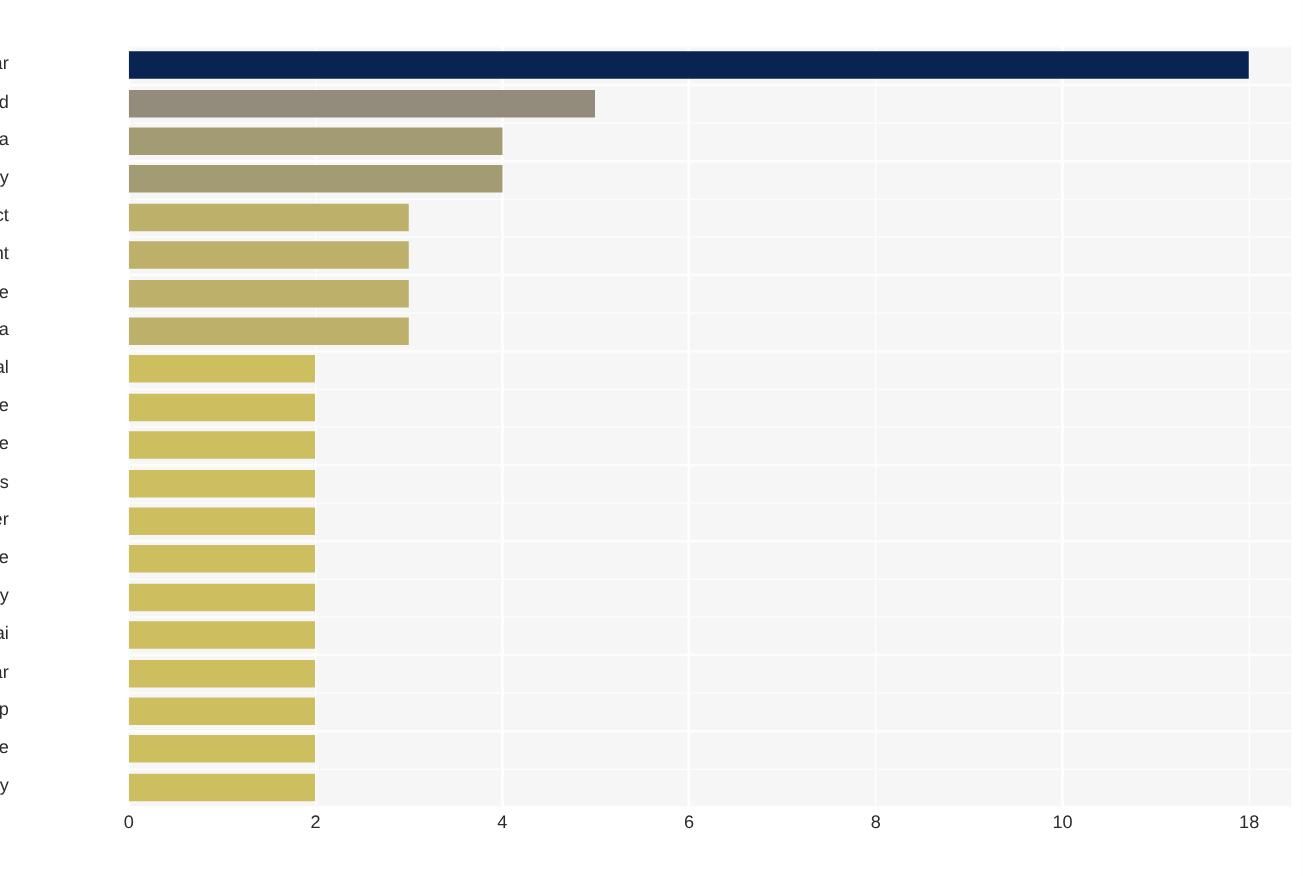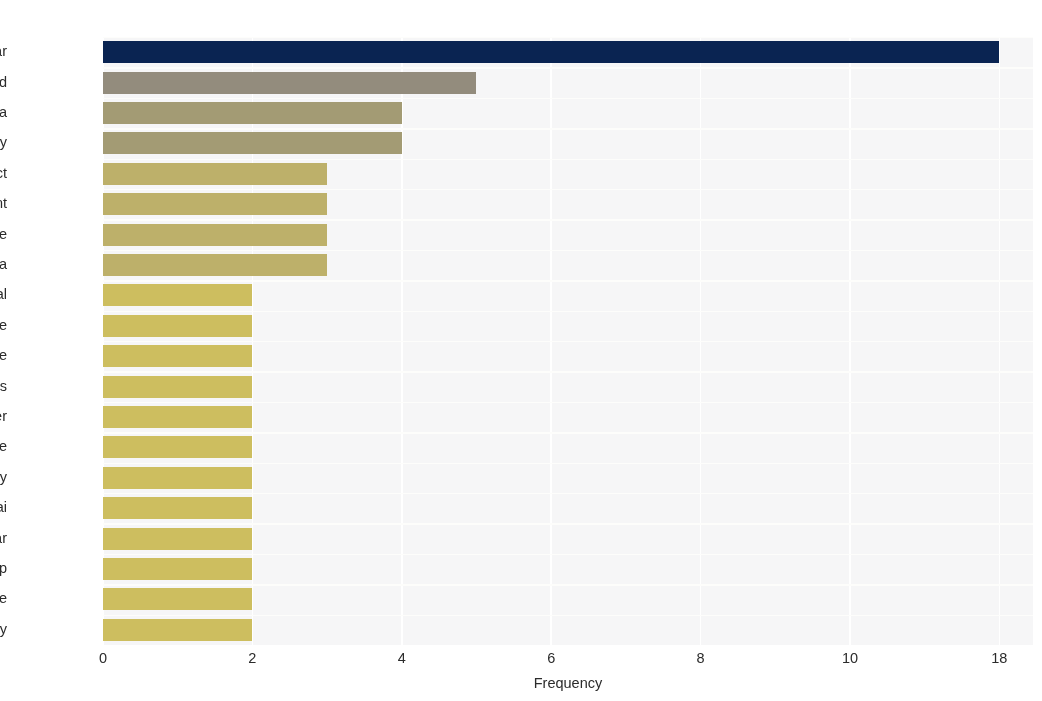--- a/index.html
+++ b/index.html
@@ -234,15 +234,14 @@
   <div id="x-tick-layer">
       <div class="x-tick-label" style="left: 103px;">0</div>
       <div class="x-tick-label" style="left: 252.398px;">2</div>
       <div class="x-tick-label" style="left: 401.795px;">4</div>
       <div class="x-tick-label" style="left: 551.193px;">6</div>
       <div class="x-tick-label" style="left: 700.59px;">8</div>
       <div class="x-tick-label" style="left: 849.988px;">10</div>
       <div class="x-tick-label" style="left: 999.386px;">18</div>
     </div>
 
-  <div id="x-axis-label">Frequency</div>
 
 </div>
 
 </body></html>

